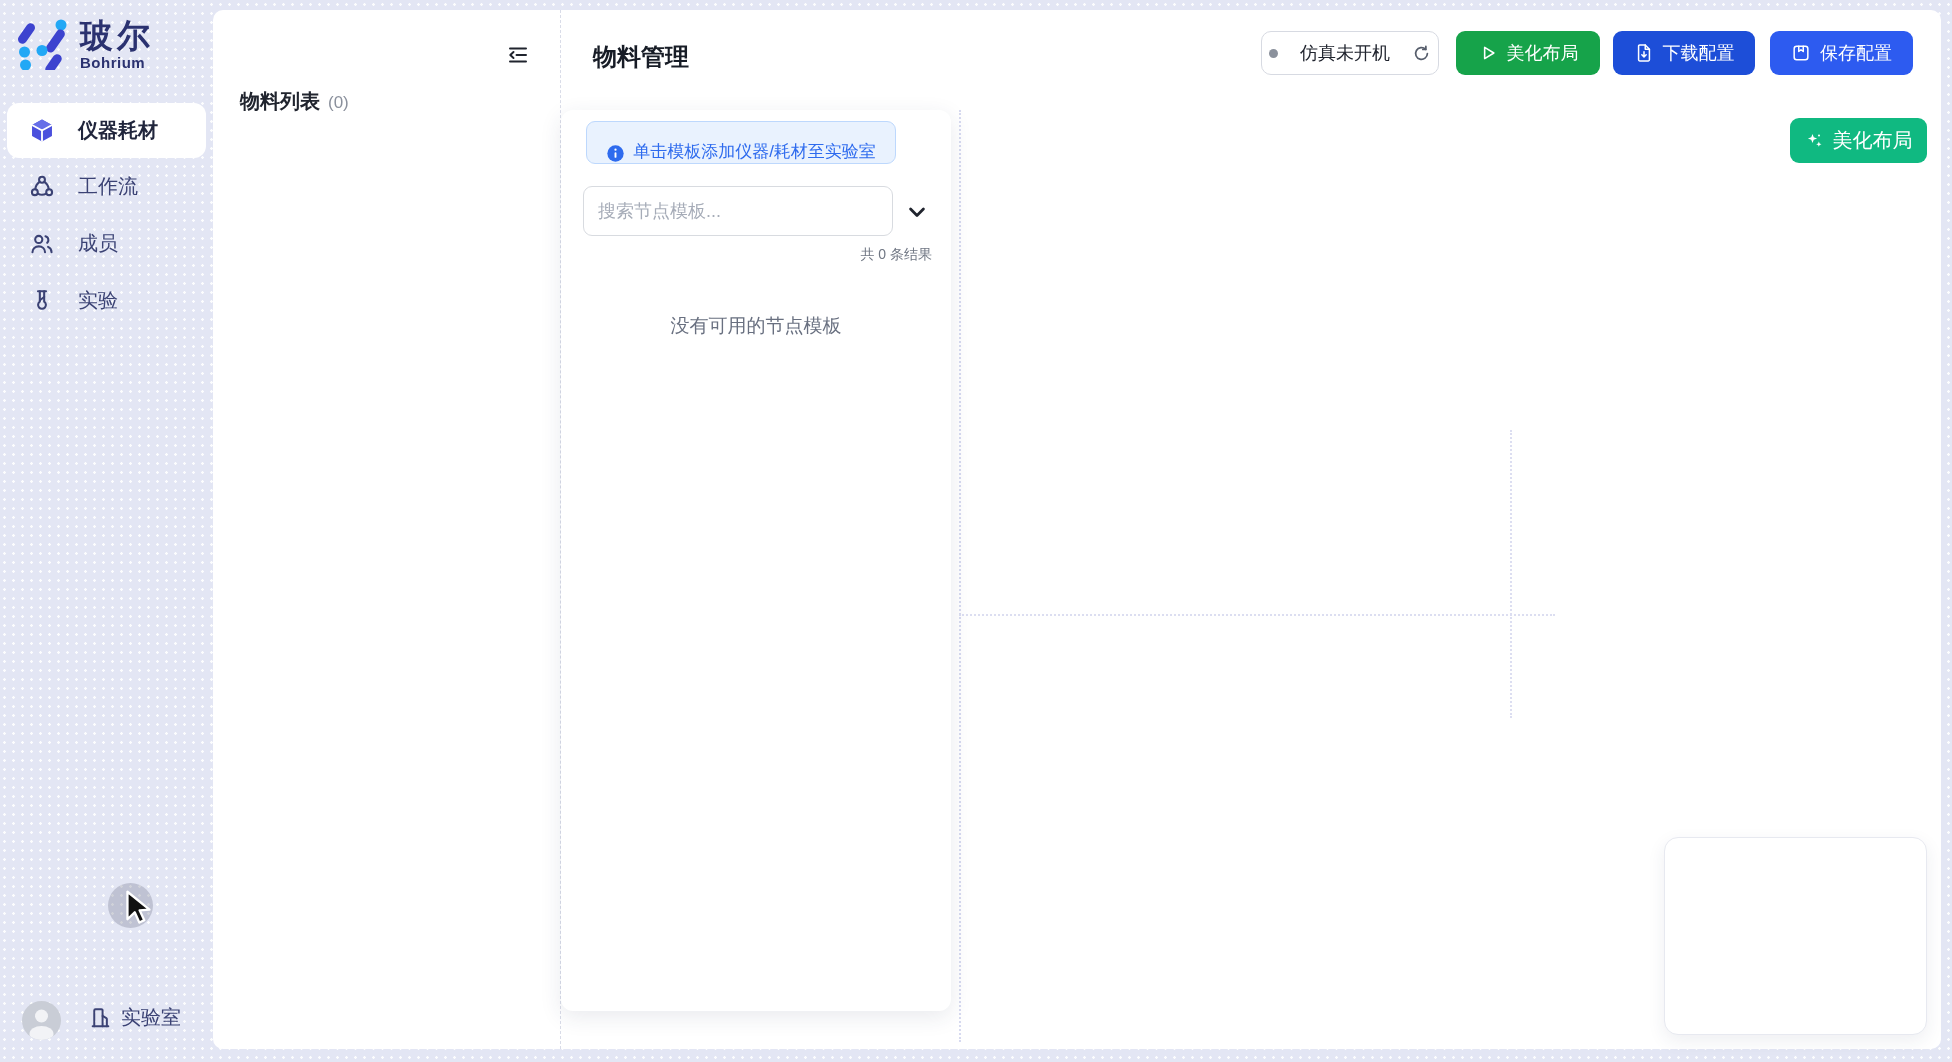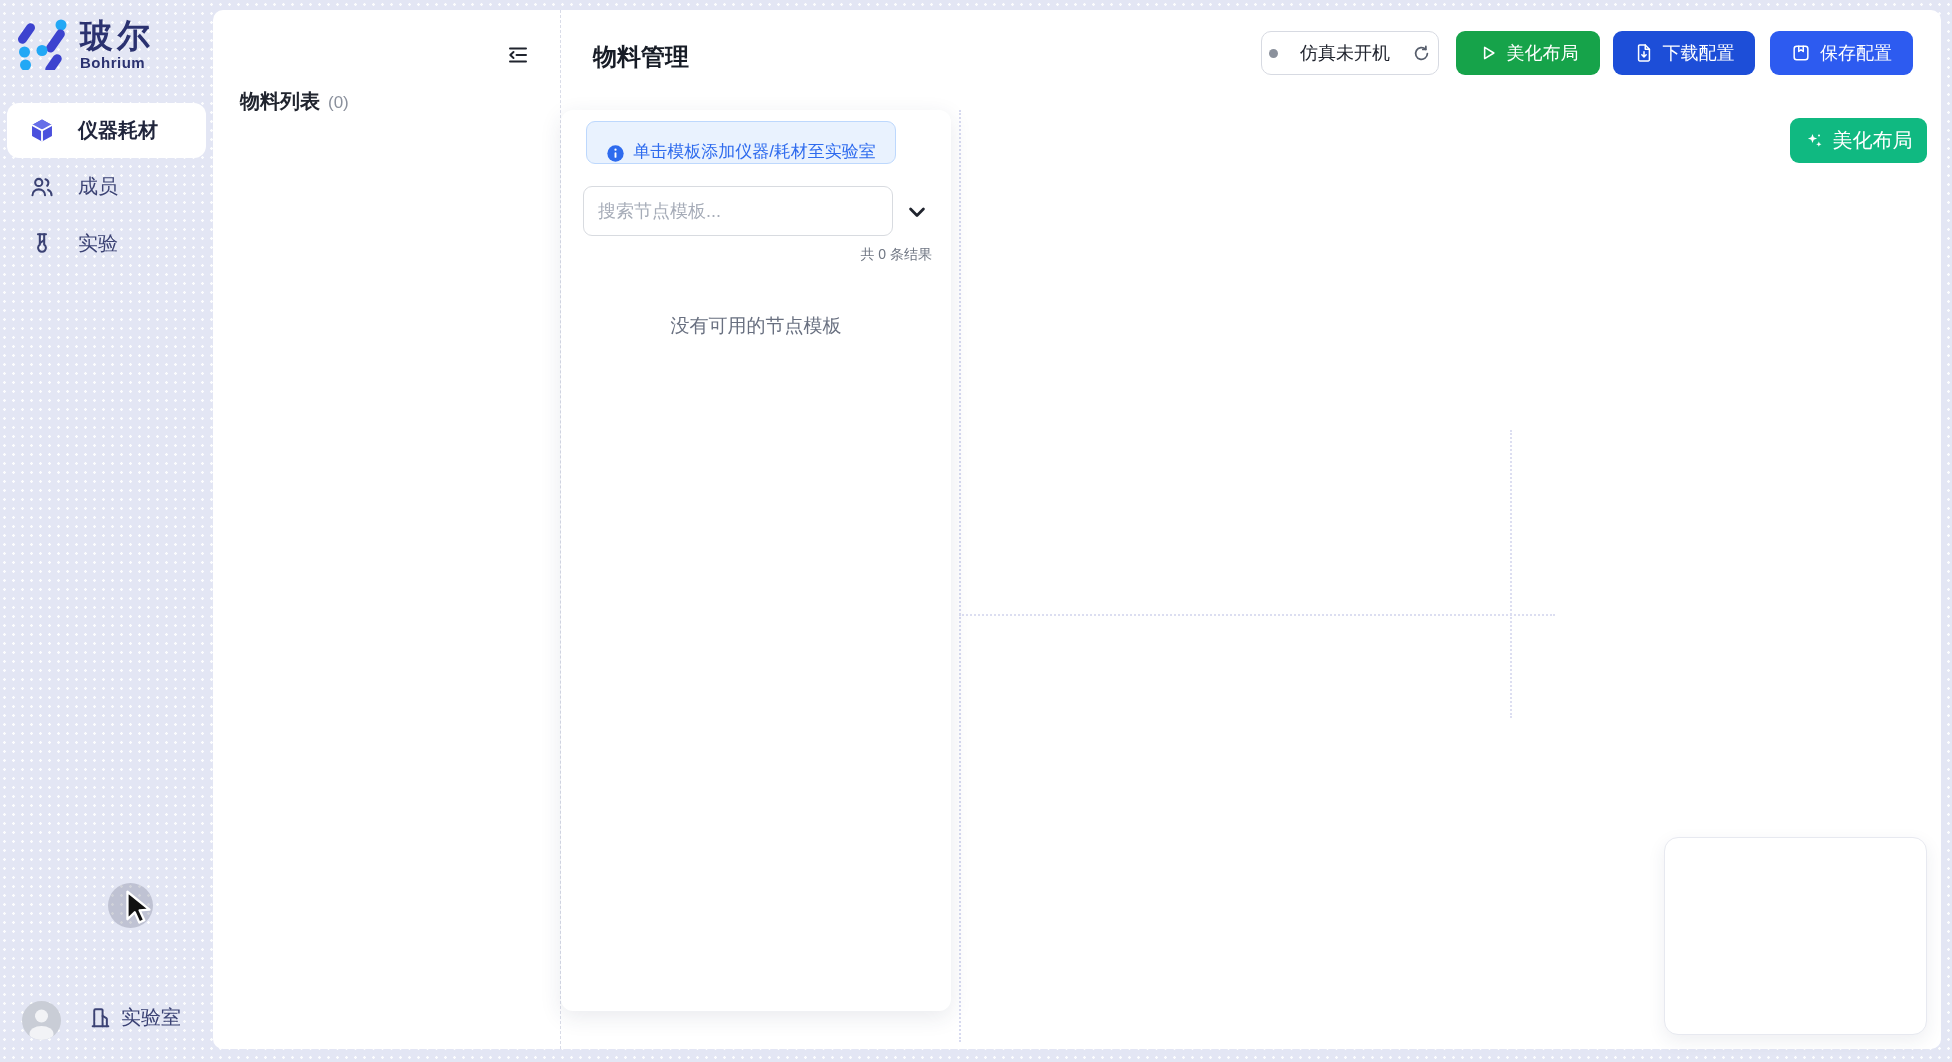--- a/index.html
+++ b/index.html
@@ -122,20 +122,31 @@
           <path d="M12 1.8l9.2 5.1v10.2L12 22.2l-9.2-5.1V6.9z" fill="#4b50dd"></path>
           <path d="M12 1.8l9.2 5.1L12 12 2.8 6.9z" fill="#666ee8"></path>
           <path d="M12 12v9.6M12 12L3.2 7.1M12 12l8.8-4.9" stroke="#fff" stroke-width="1.7" fill="none" stroke-linecap="round"></path>
         </svg>
       </span>
       <span class="lbl">仪器耗材</span>
     </div>
     <div class="nav-item">
       <span class="ic">
         <svg viewBox="0 0 24 24" width="26" height="26" fill="none" stroke="#3b4274" stroke-width="1.9" stroke-linecap="round">
+          <circle cx="12" cy="5.3" r="2.7"></circle>
+          <circle cx="5.4" cy="16.8" r="2.7"></circle>
+          <circle cx="18.6" cy="16.8" r="2.7"></circle>
+          <path d="M9.8 7.2c-2.4 1.7-3.9 4.2-3.9 6.9M14.2 7.2c2.4 1.7 3.9 4.2 3.9 6.9M8.1 18.1c2.4 1.2 5.4 1.2 7.8 0"></path>
+        </svg>
+      </span>
+      <span class="lbl">工作流</span>
+    </div>
+    <div class="nav-item">
+      <span class="ic">
+        <svg viewBox="0 0 24 24" width="26" height="26" fill="none" stroke="#3b4274" stroke-width="1.9" stroke-linecap="round">
           <circle cx="9" cy="7.8" r="3.3"></circle>
           <path d="M3.2 19.5c0-3.2 2.6-5.3 5.8-5.3s5.8 2.1 5.8 5.3"></path>
           <path d="M15.2 4.9c1.6.5 2.7 1.8 2.7 3.4 0 1-.4 1.9-1.1 2.6"></path>
           <path d="M17.6 14.7c2 .9 3.2 2.6 3.2 4.8"></path>
         </svg>
       </span>
       <span class="lbl">成员</span>
     </div>
     <div class="nav-item">
       <span class="ic">

